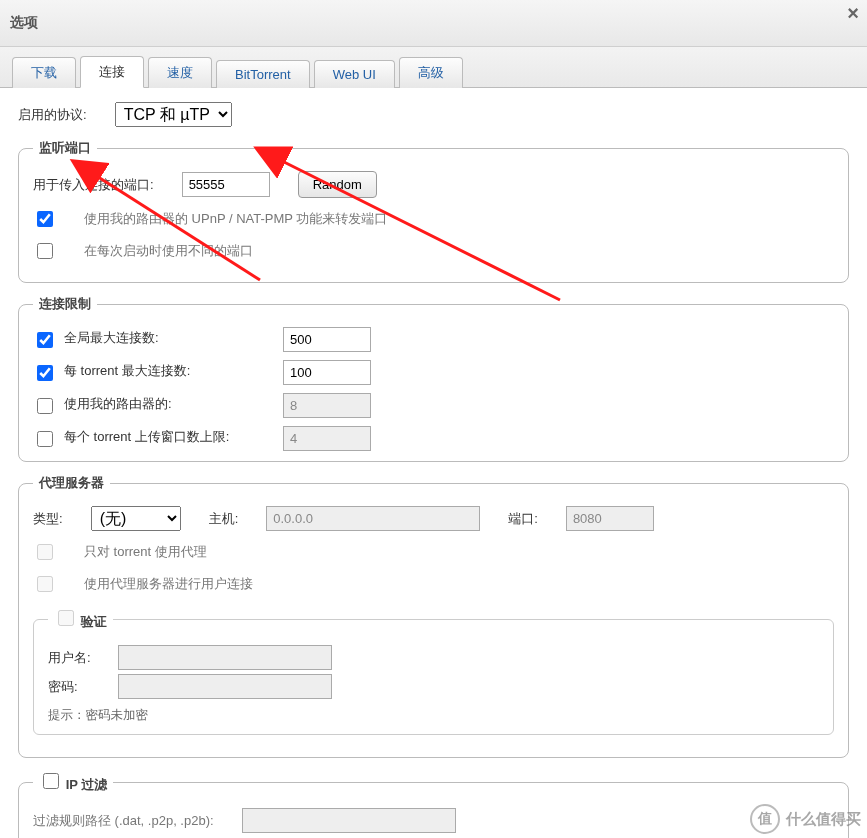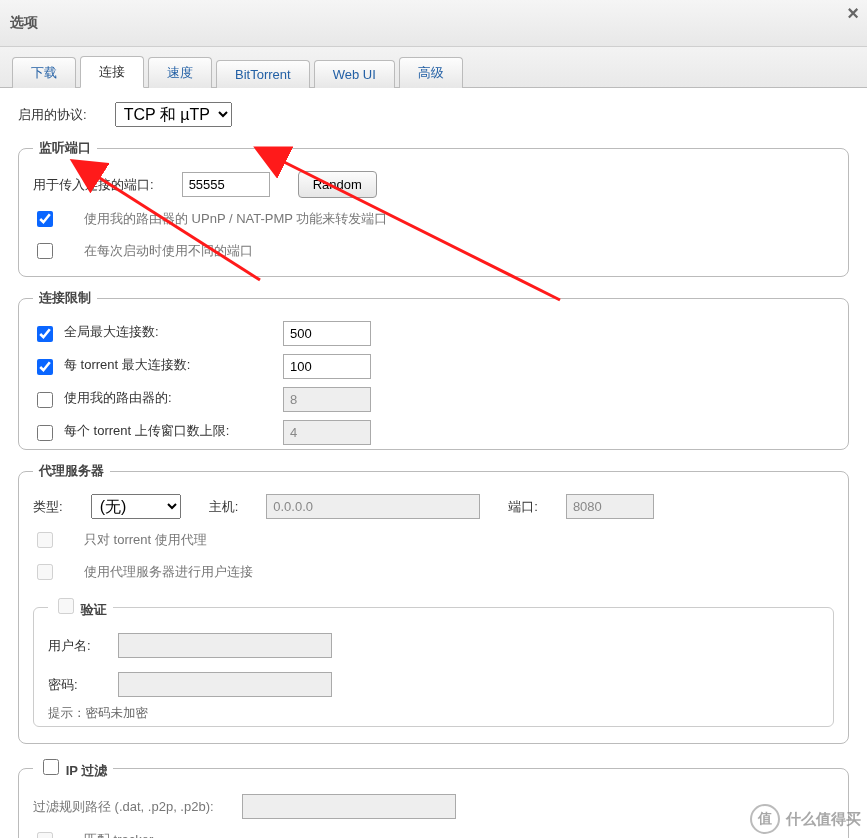--- a/index.html
+++ b/index.html
@@ -68,21 +68,21 @@
     margin-bottom: 10px;
   }
   select {
     font-size: 16px;
     padding: 2px 4px;
   }
   fieldset {
     border: 1px solid #bbb;
     border-radius: 8px;
     margin: 12px 0;
-    padding: 14px 14px 4px 14px;
+    padding: 14px 14px 10px 14px;
   }
   legend {
     padding: 0 6px;
     font-weight: bold;
     color: #444;
     font-size: 13px;
   }
   input[type="text"] {
     border: 1px solid #aaa;
     padding: 4px 6px;
@@ -116,21 +116,21 @@
   .grid2 .lbl { display:flex; align-items:flex-start; gap:8px; }
   .muted { color:#777; }
   fieldset.inner {
     border: 1px solid #ccc;
     border-radius: 6px;
     margin-top: 12px;
   }
   .auth-grid {
     display: grid;
     grid-template-columns: 70px 220px;
-    row-gap: 14px;
+    row-gap: 4px;
     align-items: center;
   }
   .hint { color:#666; margin-top:8px; font-size:12.5px; }
   
   .overlay {
     position: absolute;
     left: 0; top: 0;
     pointer-events: none;
   }
   .watermark {

